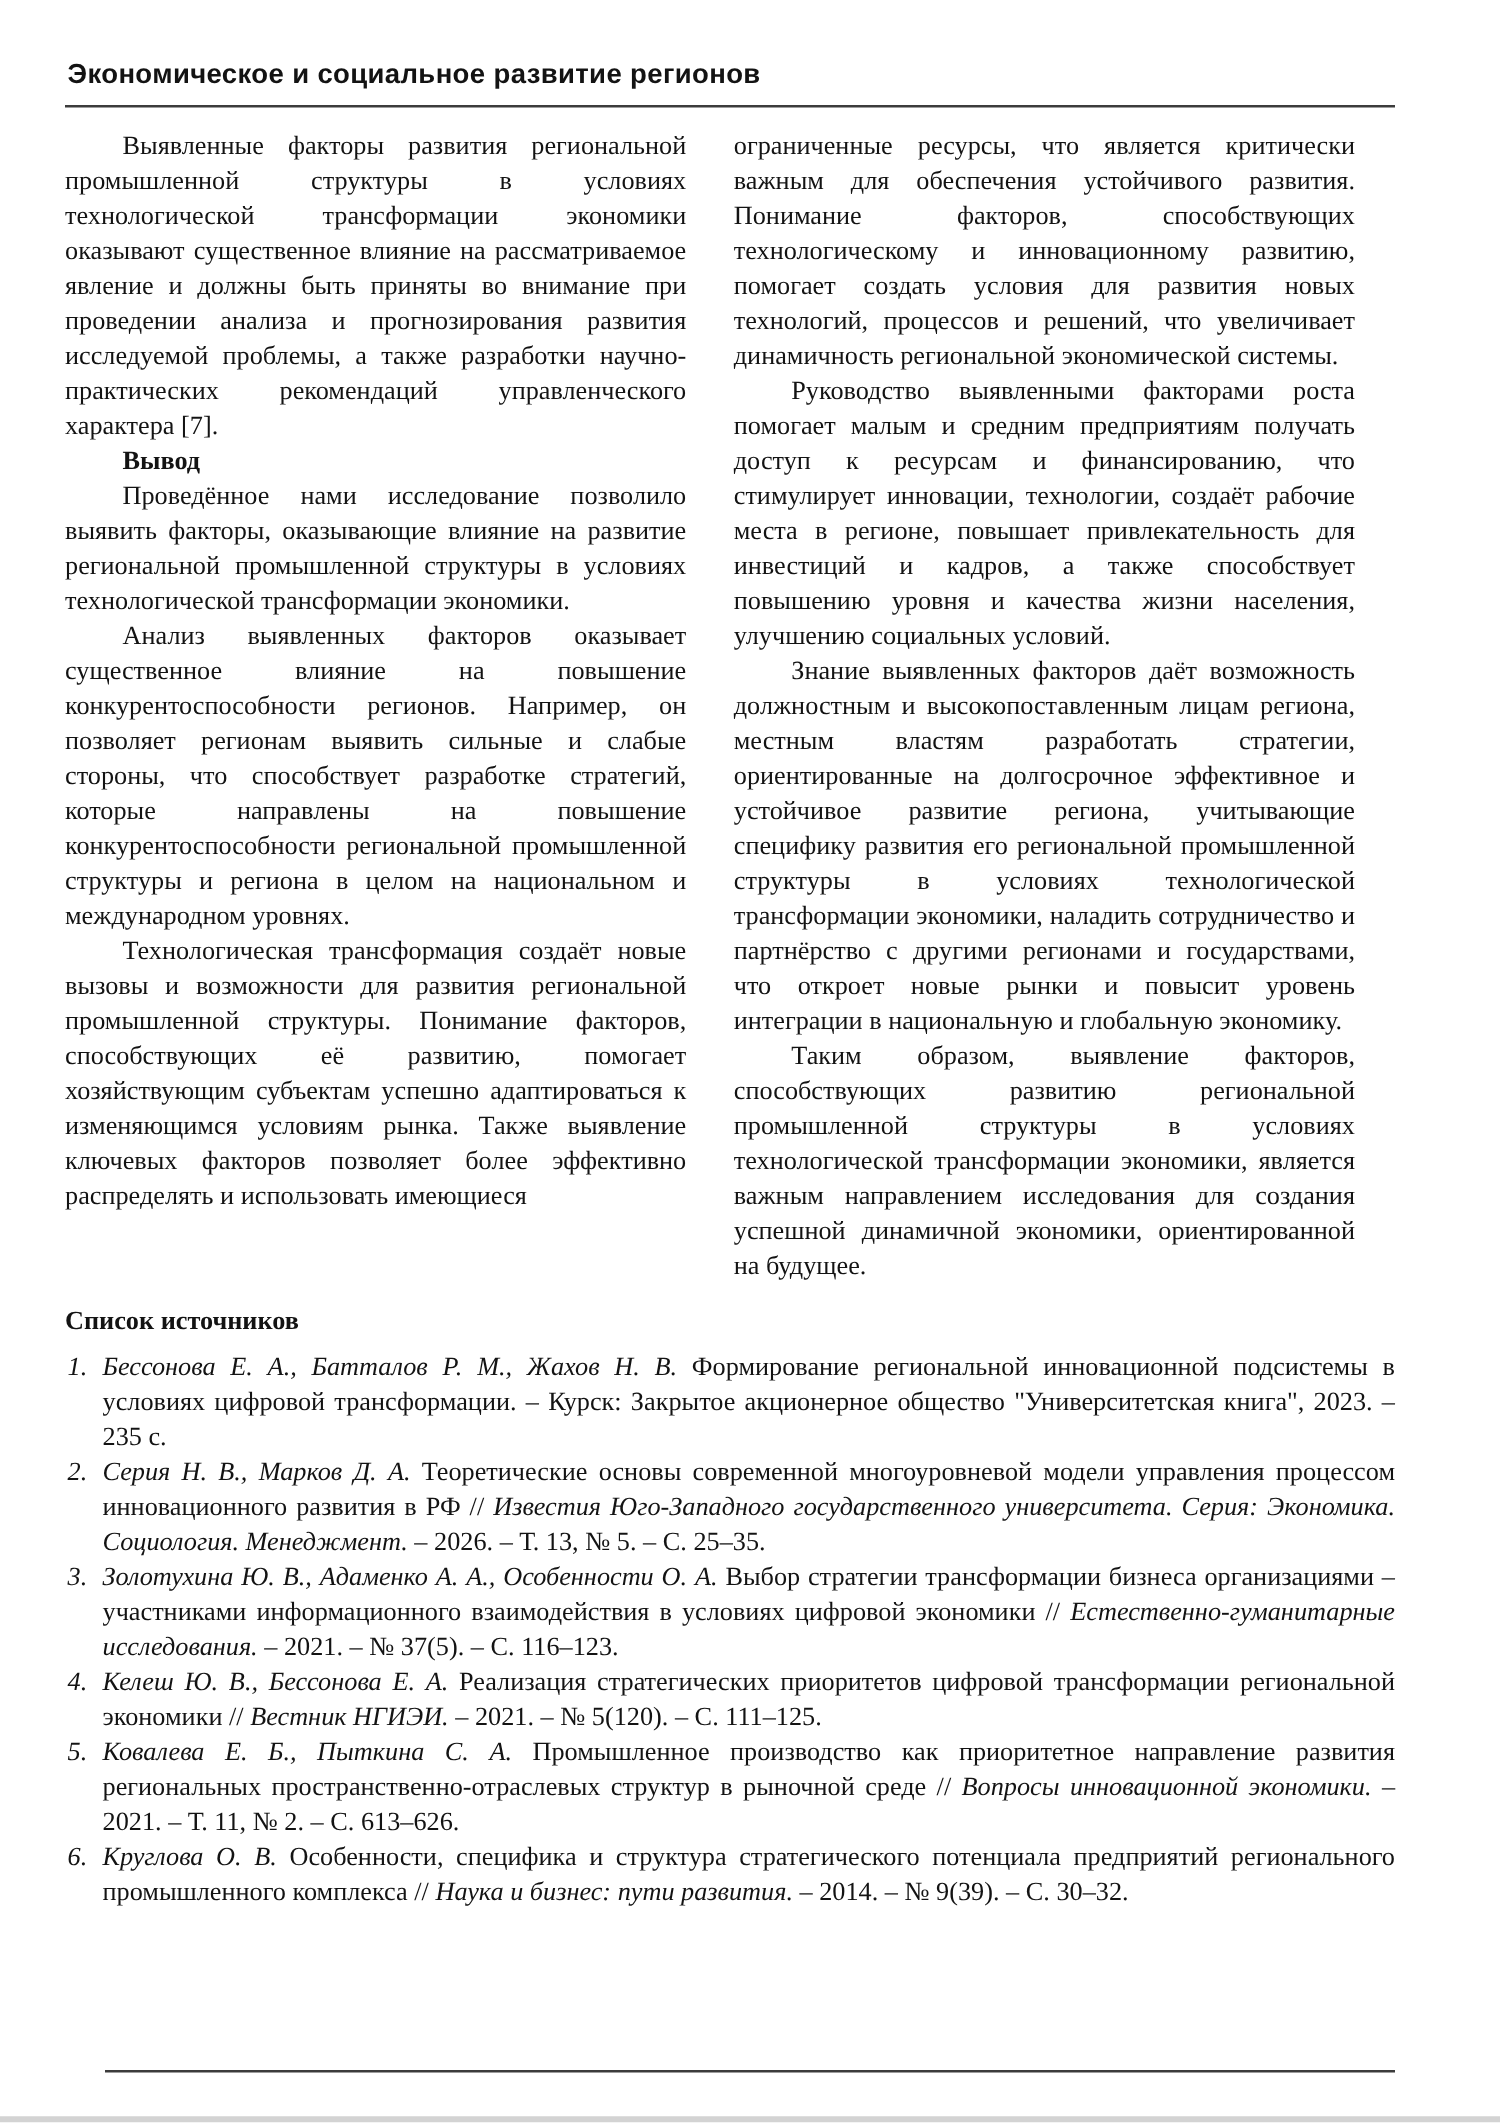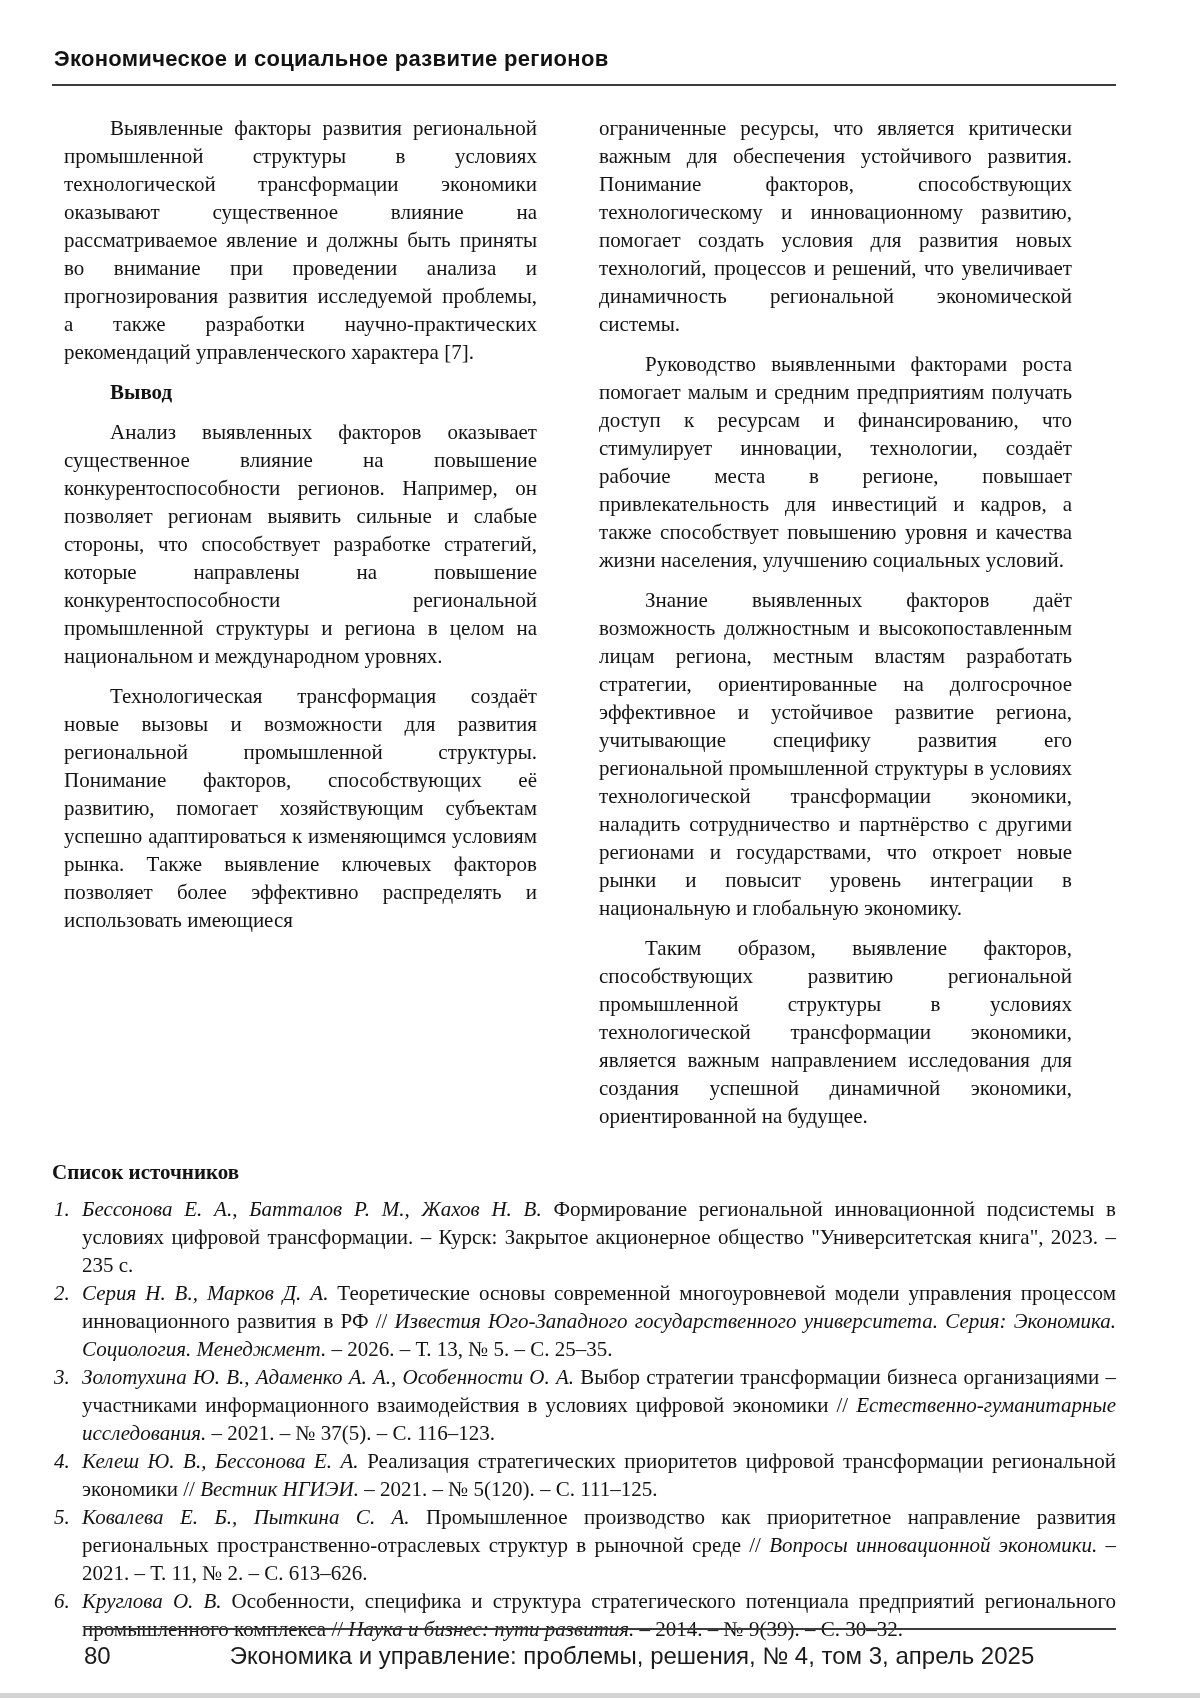--- a/index.html
+++ b/index.html
@@ -17,21 +17,21 @@
     font-weight: 700; font-size: 22px; letter-spacing: .3px;
     padding: 2px 0 12px 2px;
   }
   .header-rule { border-top: 2px solid #3c3c3c; margin-bottom: 16px; }
 
   .columns { display: flex; gap: 38px; }
   .column {
     width: 497px; font-size: 21px; line-height: 28px;
     text-align: justify; hyphens: auto;
   }
-  p.para { margin: 12px; text-indent: 46px; }
+  p.para { margin: 0; text-indent: 46px; }
   p.para.no-indent { text-indent: 0; }
   p.para.bold { font-weight: 700; }
 
   .refs-title {
     text-align: left; font-weight: 700; font-size: 21px;
     margin: 18px 0 10px 0;
   }
   .ref-item {
     position: relative; padding-left: 30px;
     font-size: 21px; line-height: 28px; text-align: justify; hyphens: auto;
@@ -58,20 +58,21 @@
 
 <div class="page">
 
   <div class="header-title">Экономическое и социальное развитие регионов</div>
   <div class="header-rule"></div>
 
   <div class="columns">
     <div class="column">
       <p class="para">Выявленные факторы развития региональной промышленной структуры в условиях технологической трансформации экономики оказывают существенное влияние на рассматриваемое явление и должны быть приняты во внимание при проведении анализа и прогнозирования развития исследуемой проблемы, а также разработки научно-практических рекомендаций управленческого характера [7].</p>
       <p class="para bold">Вывод</p>
+      <p class="para">Проведённое нами исследование позволило выявить факторы, оказывающие влияние на развитие региональной промышленной структуры в условиях технологической трансформации экономики.</p>
       <p class="para">Анализ выявленных факторов оказывает существенное влияние на повышение конкурентоспособности регионов. Например, он позволяет регионам выявить сильные и слабые стороны, что способствует разработке стратегий, которые направлены на повышение конкурентоспособности региональной промышленной структуры и региона в целом на национальном и международном уровнях.</p>
       <p class="para">Технологическая трансформация создаёт новые вызовы и возможности для развития региональной промышленной структуры. Понимание факторов, способствующих её развитию, помогает хозяйствующим субъектам успешно адаптироваться к изменяющимся условиям рынка. Также выявление ключевых факторов позволяет более эффективно распределять и использовать имеющиеся</p>
     </div>
     <div class="column">
       <p class="para no-indent">ограниченные ресурсы, что является критически важным для обеспечения устойчивого развития. Понимание факторов, способствующих технологическому и инновационному развитию, помогает создать условия для развития новых технологий, процессов и решений, что увеличивает динамичность региональной экономической системы.</p>
       <p class="para">Руководство выявленными факторами роста помогает малым и средним предприятиям получать доступ к ресурсам и финансированию, что стимулирует инновации, технологии, создаёт рабочие места в регионе, повышает привлекательность для инвестиций и кадров, а также способствует повышению уровня и качества жизни населения, улучшению социальных условий.</p>
       <p class="para">Знание выявленных факторов даёт возможность должностным и высокопоставленным лицам региона, местным властям разработать стратегии, ориентированные на долгосрочное эффективное и устойчивое развитие региона, учитывающие специфику развития его региональной промышленной структуры в условиях технологической трансформации экономики, наладить сотрудничество и партнёрство с другими регионами и государствами, что откроет новые рынки и повысит уровень интеграции в национальную и глобальную экономику.</p>
       <p class="para">Таким образом, выявление факторов, способствующих развитию региональной промышленной структуры в условиях технологической трансформации экономики, является важным направлением исследования для создания успешной динамичной экономики, ориентированной на будущее.</p>
     </div>
   </div>
@@ -102,19 +103,15 @@
     <div class="ref-item">
       <span class="ref-num">6.</span>
       <span><span class="it">Круглова О. В.</span><span> Особенности, специфика и структура стратегического потенциала предприятий регионального промышленного комплекса // </span><span class="it">Наука и бизнес: пути развития.</span><span> – 2014. – № 9(39). – С. 30–32.</span></span>
     </div>
   </div>
 
 </div>
 
 <div class="footer">
   <div class="footer-rule"></div>
-  <div class="footer-row">
-    <span class="footer-page">80</span>
-    <span class="footer-journal">Экономика и управление: проблемы, решения, № 4, том 3, апрель 2025</span>
-  </div>
 </div>
 
 <div class="bottom-edge"></div>
 
 </body></html>

